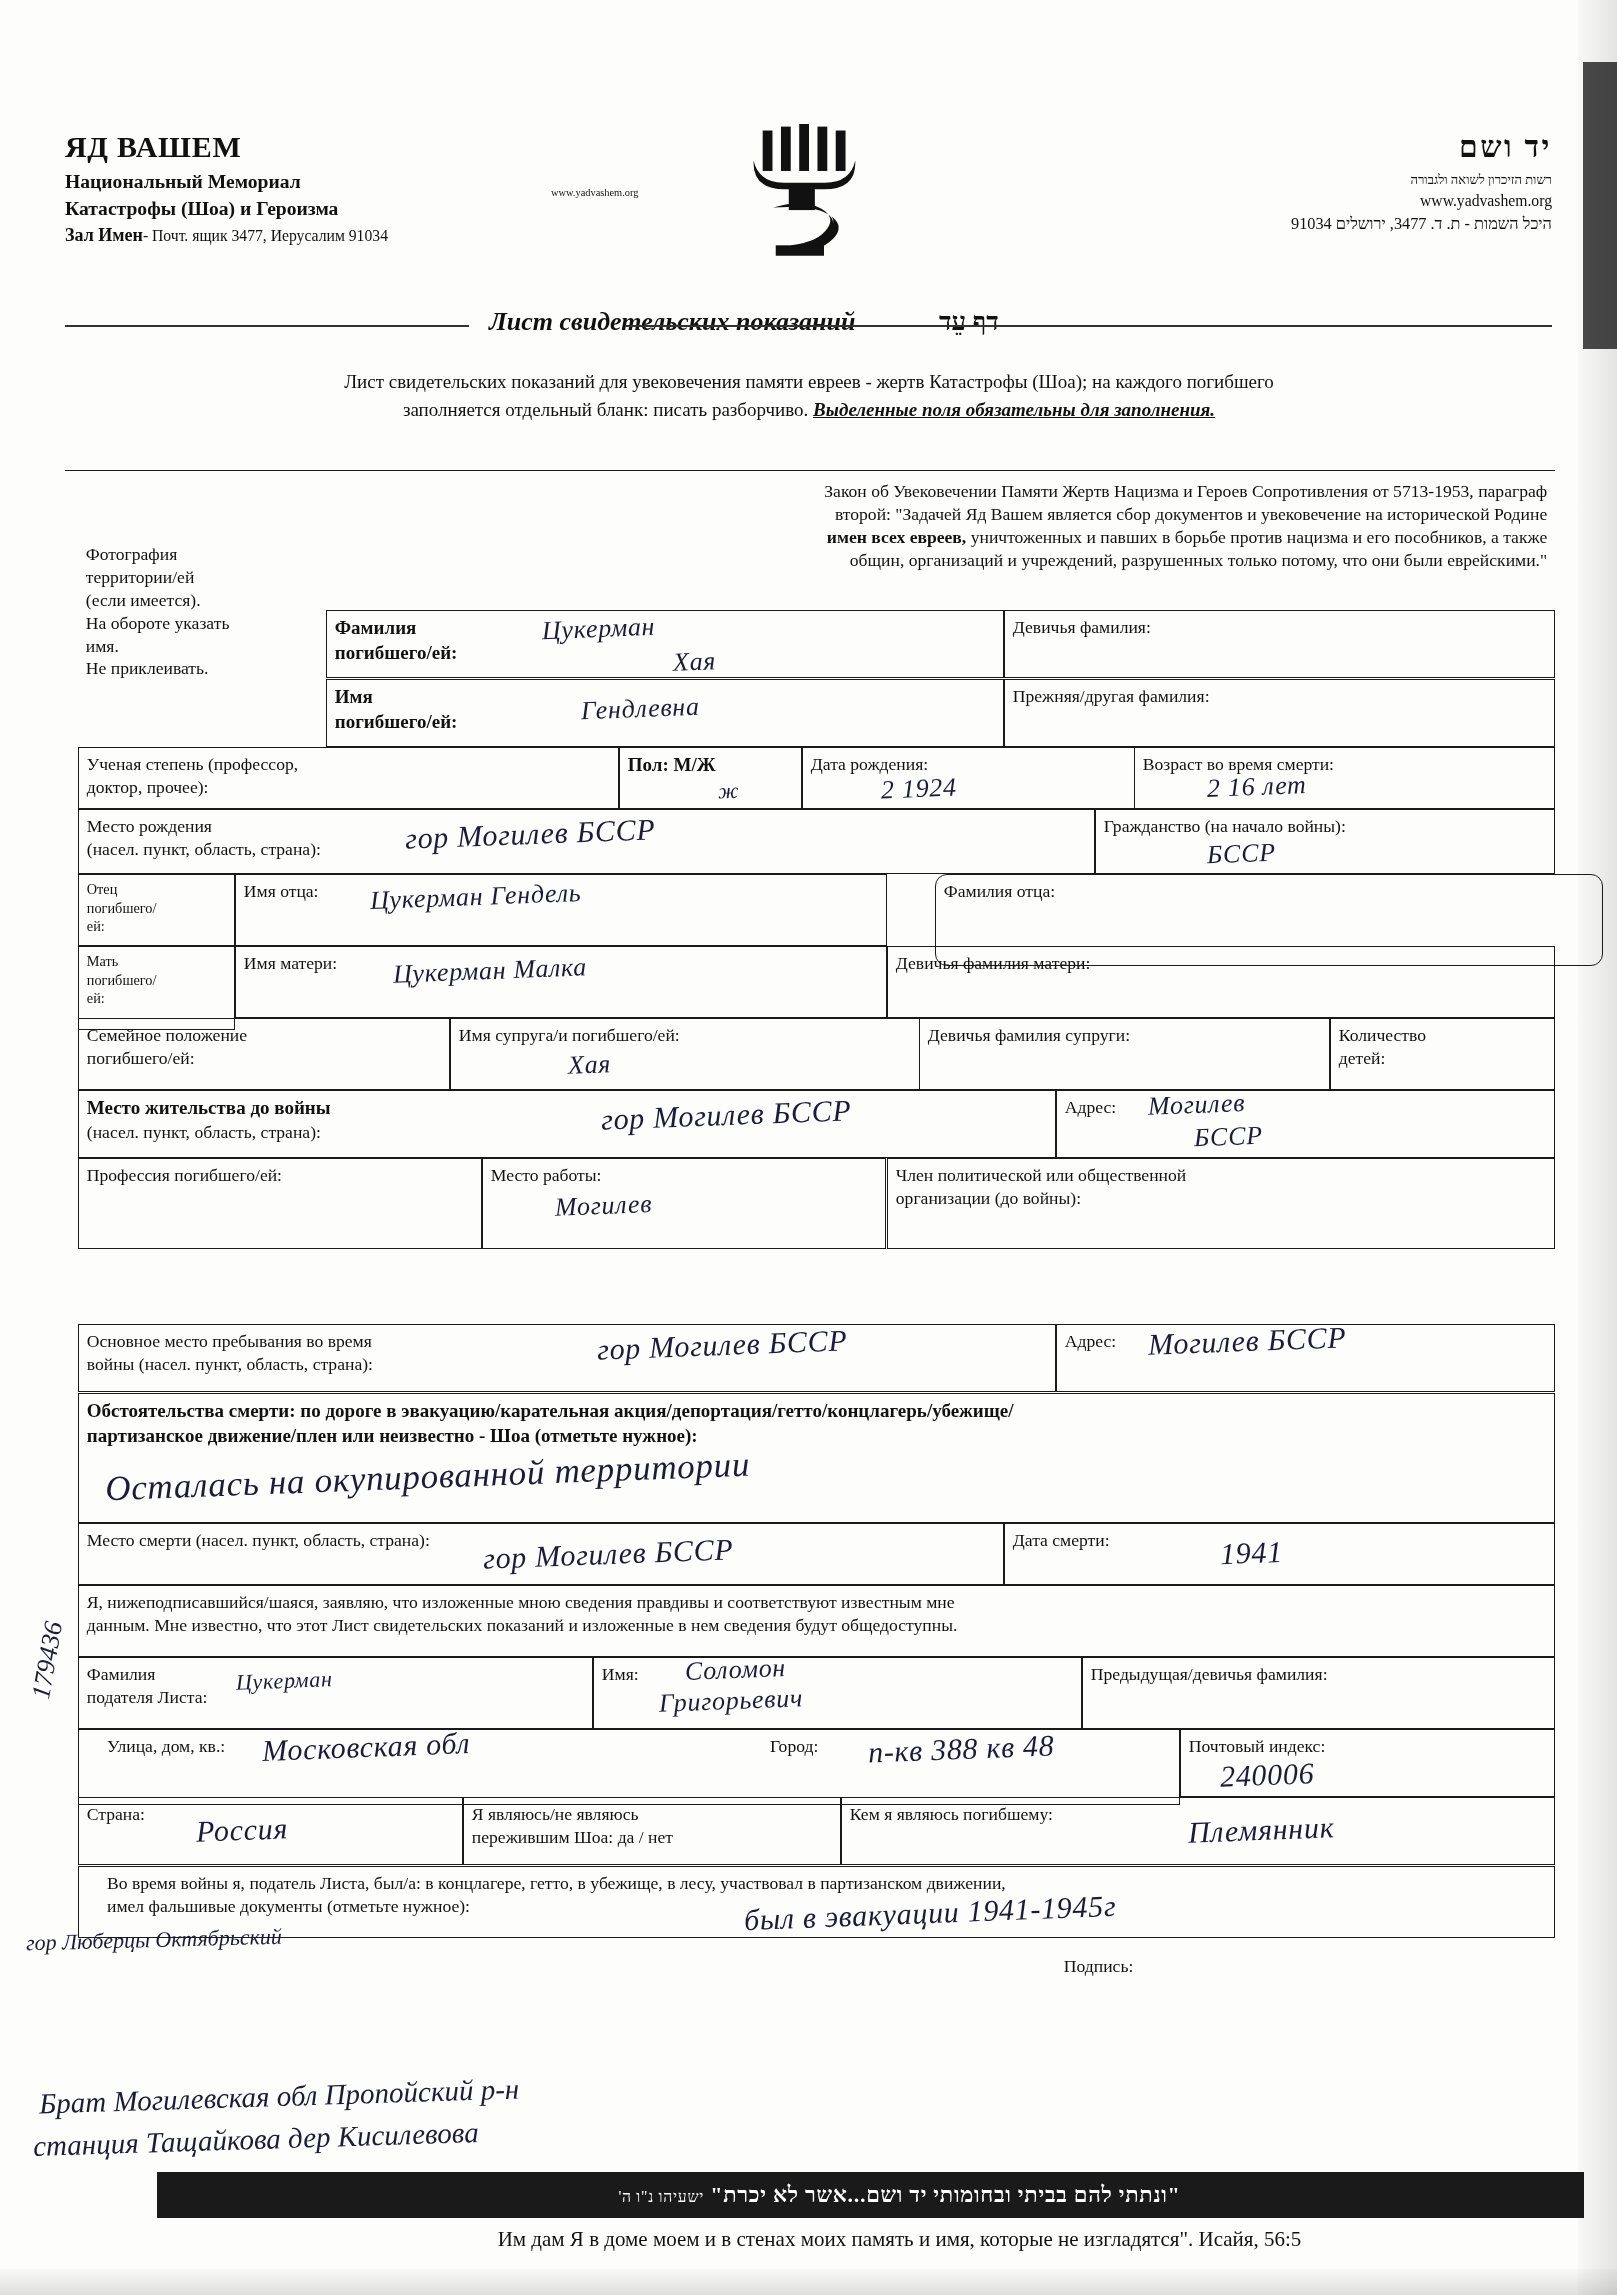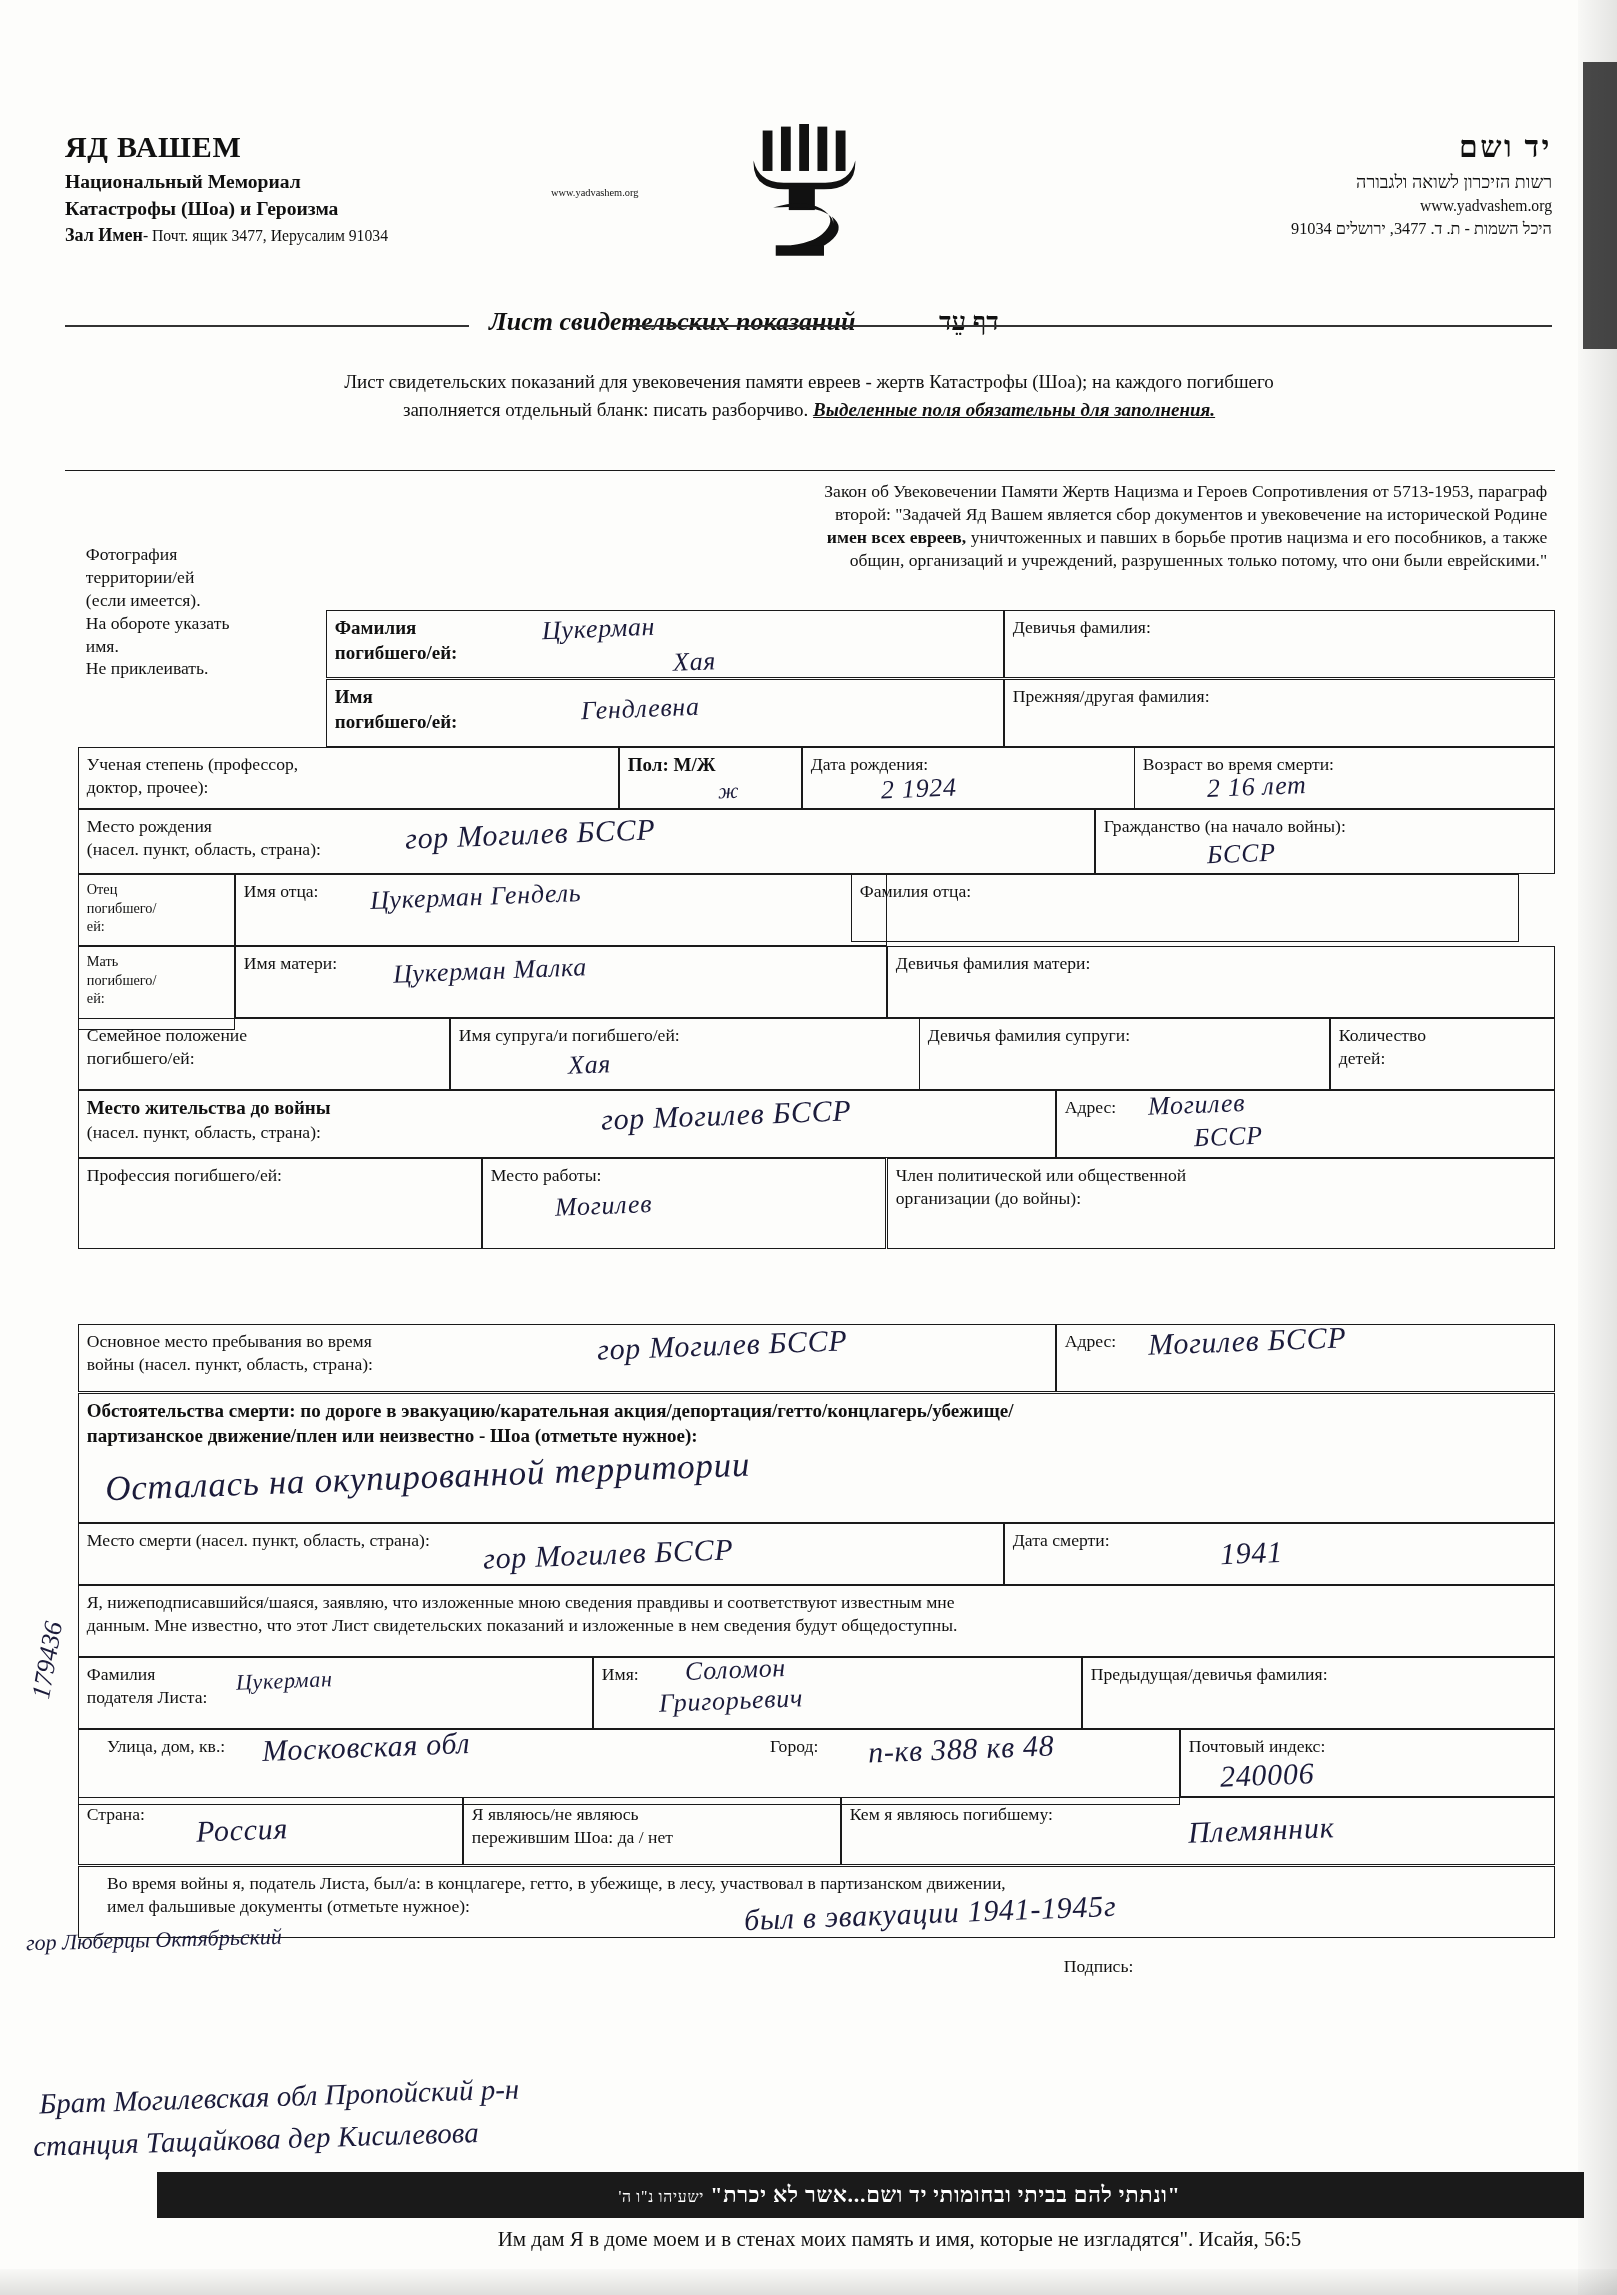--- a/index.html
+++ b/index.html
@@ -64,21 +64,21 @@
   .hdr-left .l4 {
     font-size: 18px; font-weight: bold; margin-top: 5.2px;
   }
   .hdr-left .thin { font-weight: normal; font-size: 15.7px; }
 
   .hdr-right {
     position: absolute; right: 0; top: 0; width: 535px;
     text-align: right; direction: rtl;
   }
   .hdr-right .h1 { font-size: 30px; font-weight: bold; letter-spacing: 2.6px; }
-  .hdr-right .h2 { font-size: 18px; margin-top: 7.8px; }
+  .hdr-right .h2 { font-size: 13px; margin-top: 7.8px; }
   .hdr-right .h3 { font-size: 15.7px; margin-top: 3.9px; direction: ltr; }
   .hdr-right .h4 { font-size: 16.3px; margin-top: 3.9px; }
 
   .menorah {
     position: absolute;
     left: 50%; top: -6.5px;
     transform: translateX(-50%);
   }
 
   
@@ -329,21 +329,21 @@
 
     <div class="cell" style="left:13px; top:404px; width:157px; height:72px;">
       <div class="lbl sm">Отец</div>
       <div class="lbl sm">погибшего/</div>
       <div class="lbl sm">ей:</div>
     </div>
     <div class="cell" style="left:170px; top:404px; width:652px; height:72px;">
       <div class="lbl">Имя отца:</div>
       <div class="hand" style="position:absolute; left:134px; top:5.2px;">Цукерман Гендель</div>
     </div>
-    <div class="cell" style="left:786px; top:404px; width:668px; height:68px;">
+    <div class="cell" style="left:870px; top:404px; width:668px; height:92px;border-radius:12px;">
       <div class="lbl">Фамилия отца:</div>
     </div>
 
     <div class="cell" style="left:13px; top:476px; width:157px; height:84px;">
       <div class="lbl sm">Мать</div>
       <div class="lbl sm">погибшего/</div>
       <div class="lbl sm">ей:</div>
     </div>
     <div class="cell" style="left:170px; top:476px; width:652px; height:72px;">
       <div class="lbl">Имя матери:</div>

